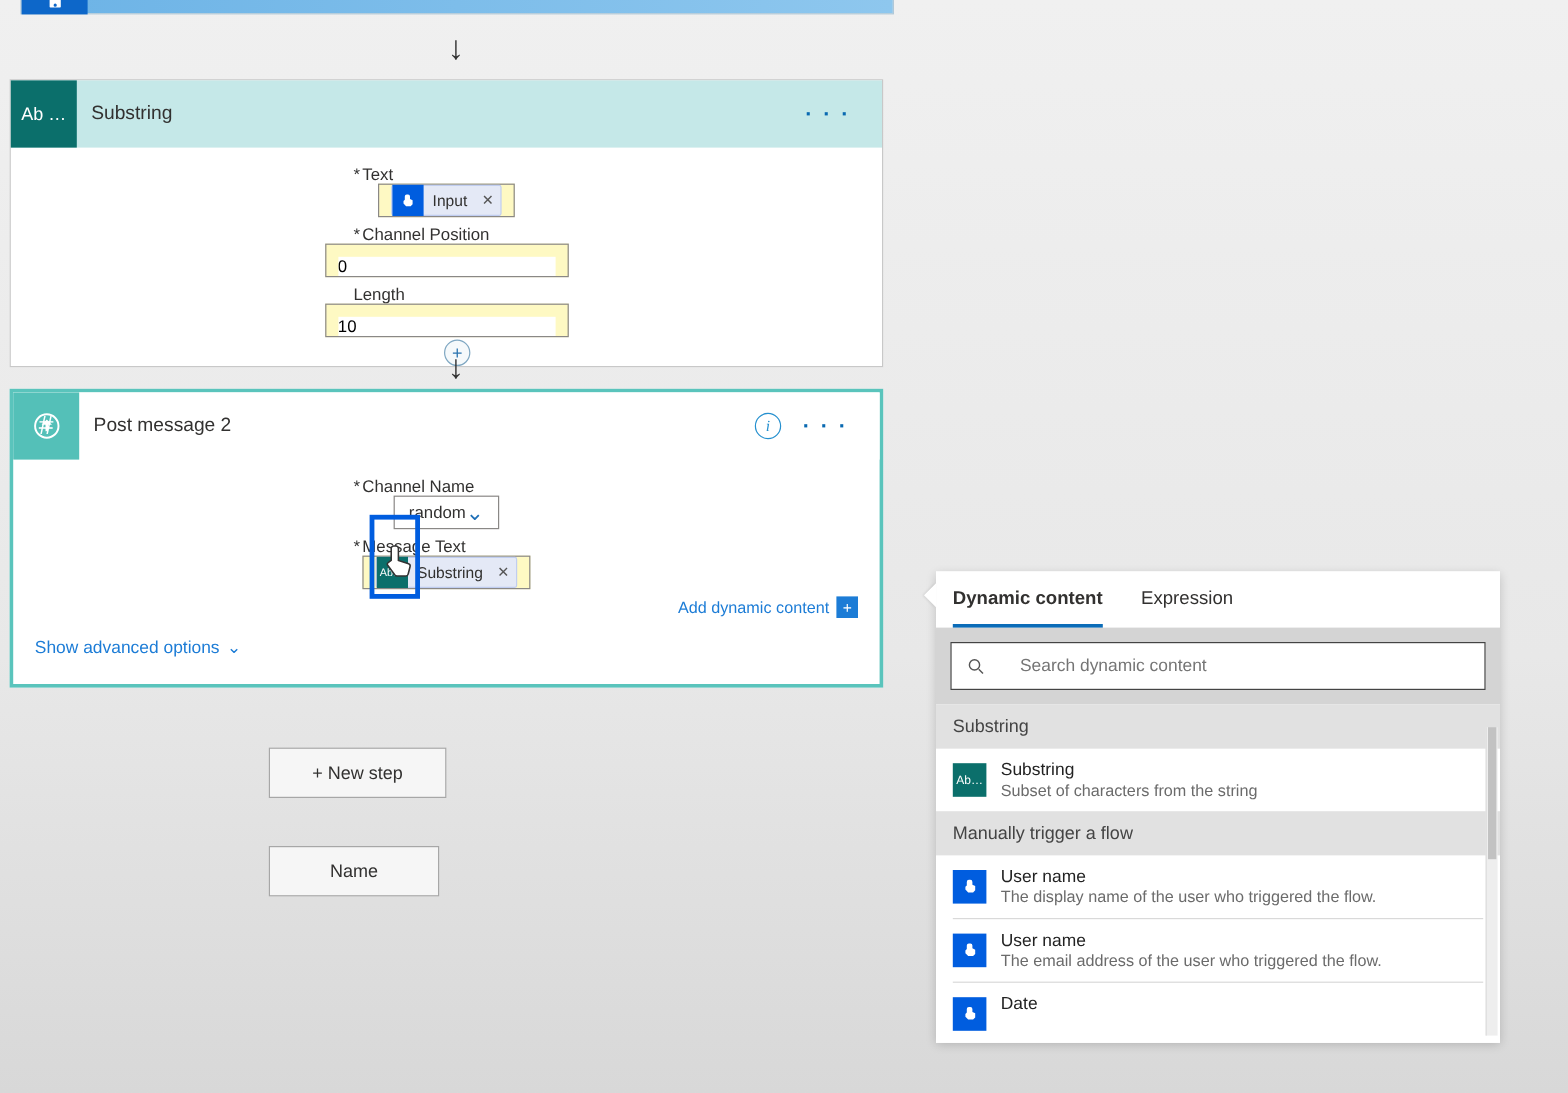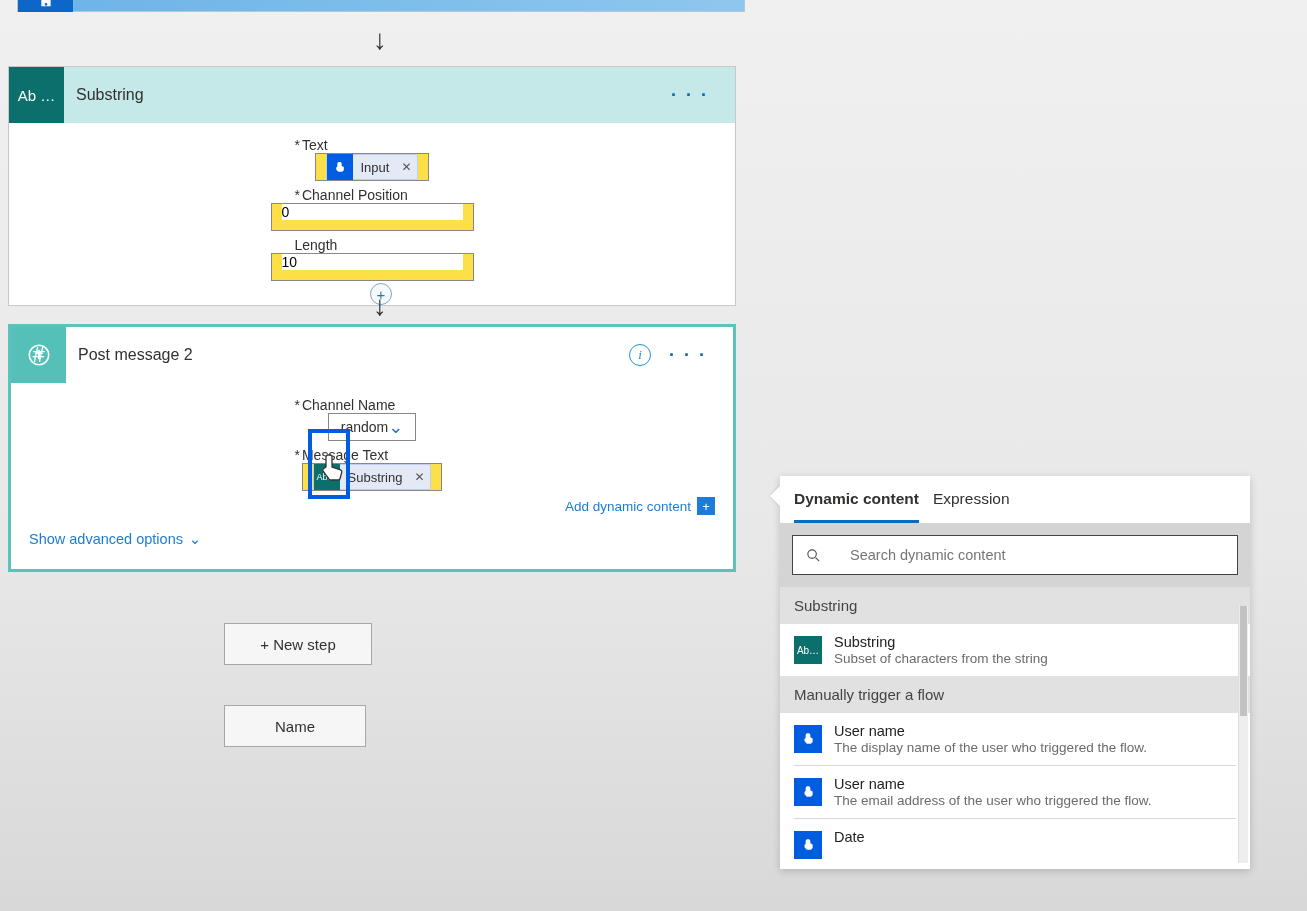--- a/index.html
+++ b/index.html
@@ -100,23 +100,23 @@
   .card-body { padding: 14px 18px 18px 18px; }
   .form-row { display:flex; align-items:center; min-height:44px; margin-bottom:6px;flex-direction:column; }
   .form-label { width: 155px; font-size:14px; color:#323130; }
   .star { color:#333; margin-right:2px; }
   .form-input {
     flex:1;
     border:1px solid #8a8886;
     height: 35px;
     padding: 0 10px;
     display:flex;
-    align-items:flex-start;
+    align-items:flex-end;
     font-size:14px;
-    background:#fde047;
+    background:#fef9c3;
   }
   .text-input { outline:none; border:none; width:100%; font-size:14px; font-family:inherit; }
   .token {
     display:inline-flex; align-items:center; height:26px;
     background:#e4e9f6; border:1px solid #c0cdf0; border-radius:2px;
     font-size:13px; color:#323130;
   }
   .token-icon {
     width:26px; height:26px; background:#005ddf;
     display:flex; align-items:center; justify-content:center; margin-right:8px;
@@ -191,21 +191,21 @@
   }
   .dc-caret {
     position:absolute;
     top:10px; left:-10px;
     width:0; height:0;
     border-top:10px solid transparent;
     border-bottom:10px solid transparent;
     border-right:10px solid #fff;
     filter: drop-shadow(-1px 0 1px rgba(0,0,0,0.1));
   }
-  .dc-tabs { display:flex; gap:14px; padding:14px 14px 0 14px; font-size:15.5px; }
+  .dc-tabs { display:flex; gap:32px; padding:14px 14px 0 14px; font-size:15.5px; }
   .dc-tab { padding-bottom:12px; color:#323130; cursor:pointer; }
   .dc-tab.active { font-weight:600; border-bottom:3px solid #0b6cb8; }
   .dc-search-wrap { background:#d4d4d4; padding:12px; }
   .dc-search {
     background:#fff; border:1.5px solid #444; height:40px;
     display:flex; align-items:center; padding:0 12px; gap:28px;
   }
   .dc-search svg { width:17px; height:17px; stroke:#555; }
   .dc-search input { border:none; outline:none; flex:1; font-size:14.5px; font-family:inherit; }
   .dc-section { background:#e1e1e1; padding:10px 14px; font-size:15px; color:#444; }

